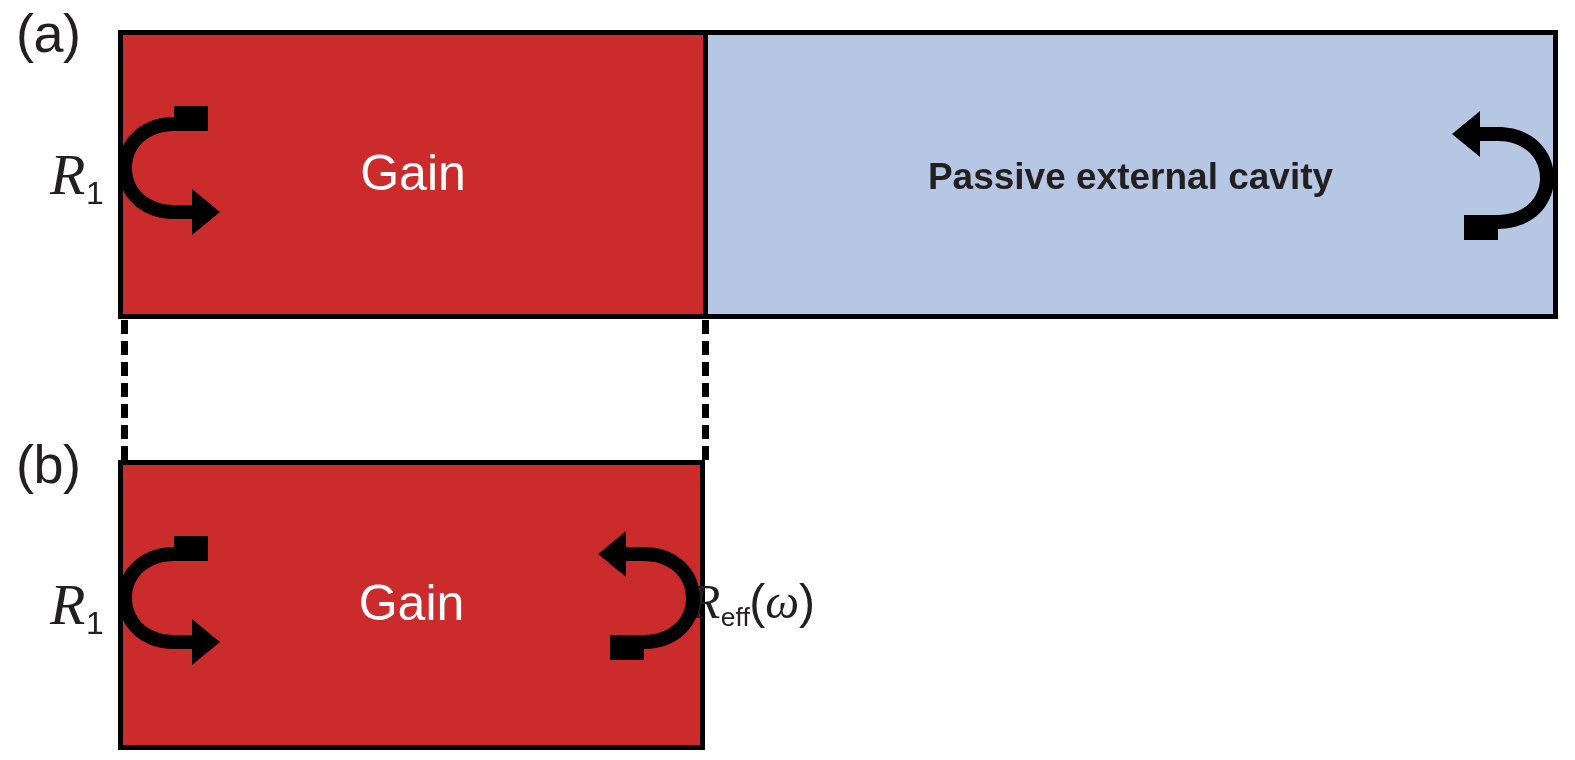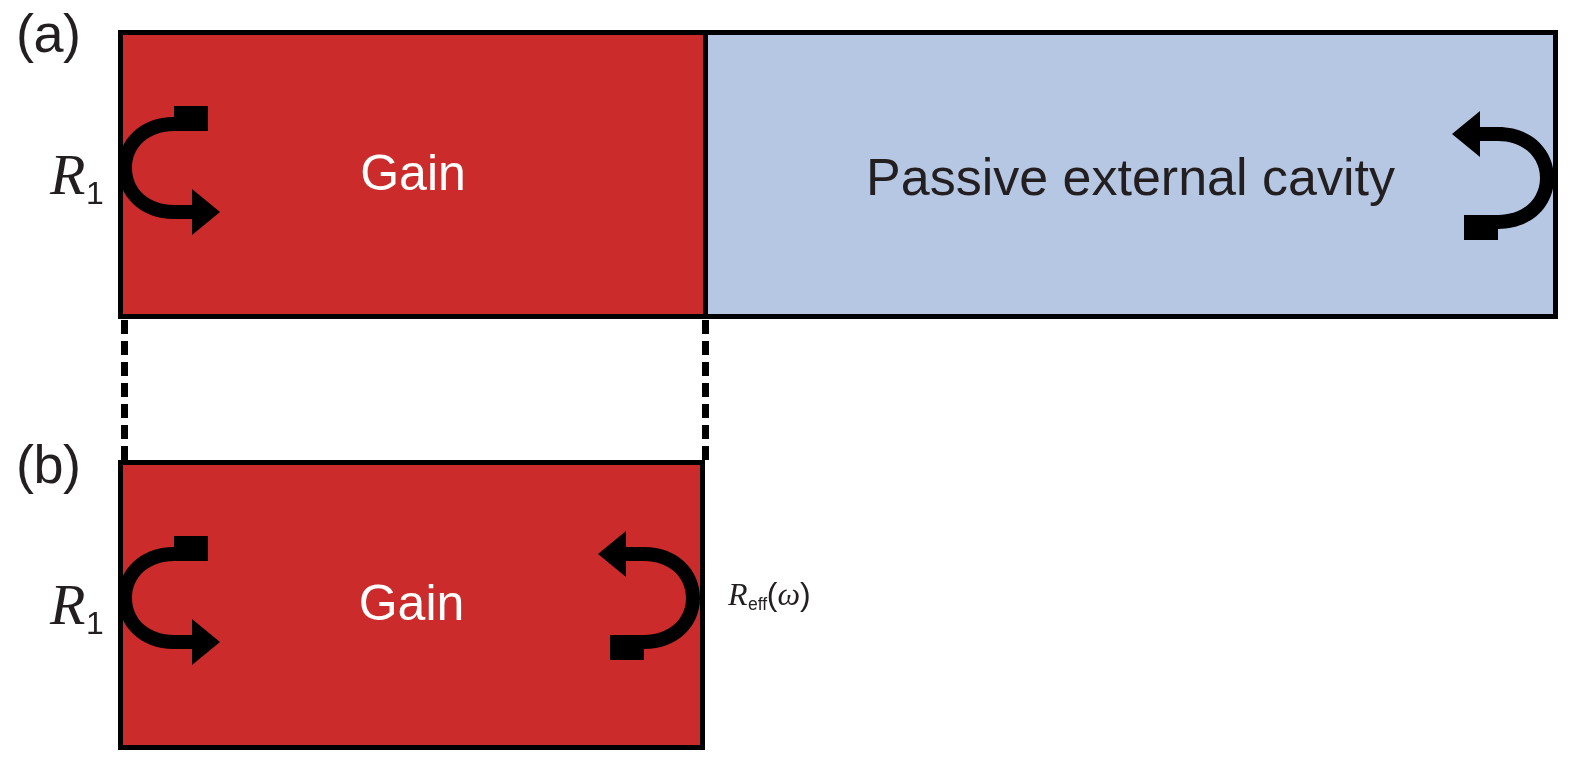--- a/index.html
+++ b/index.html
@@ -78,21 +78,21 @@
   .region-label {
     font-family: "Liberation Sans", sans-serif;
     font-size: 50px;
     line-height: 1;
     pointer-events: none;
     white-space: nowrap;
   }
   .label-white { color: #ffffff; text-align: center; }
   .label-dark  { color: #231f20; }
   #gain-label-a  { transform: translate(0px, -2px); }
-  #cavity-label-a{ transform: translate(0px, 2px); font-size: 52px; }
+  #cavity-label-a{ transform: translate(0px, 2px); font-size: 37px; font-weight: bold; }
   #gain-label-b  { transform: translate(0px, -2px); }
 
   
   .r-label {
     position: absolute;
     font-family: "Liberation Serif", serif;
     font-style: italic;
     font-size: 58px;
     color: #231f20;
     line-height: 1;
@@ -110,21 +110,21 @@
   .r-label .paren {
     font-family: "Liberation Sans", sans-serif;
     font-style: normal;
   }
   .r-label .omega {
     font-family: "Liberation Serif", serif;
     font-style: italic;
   }
   #r1-label-a { left: 50px; top: 146px; }
   #r1-label-b { left: 50px; top: 576px; }
-  #reff-label-b { left: 728px; top: 578px; font-size: 32px; }
+  #reff-label-b { left: 691px; top: 578px; font-size: 48px; }
 
   
   .arrow {
     position: absolute;
     pointer-events: none;
   }
   #arrow-a-left  { left: 110px;  top: 88px;  width: 110px; height: 160px; }
   #arrow-a-right { left: 1452px; top: 98px;  width: 110px; height: 160px; }
   #arrow-b-left  { left: 110px;  top: 518px; width: 110px; height: 160px; }
   #arrow-b-right { left: 598px;  top: 518px; width: 110px; height: 160px; }

